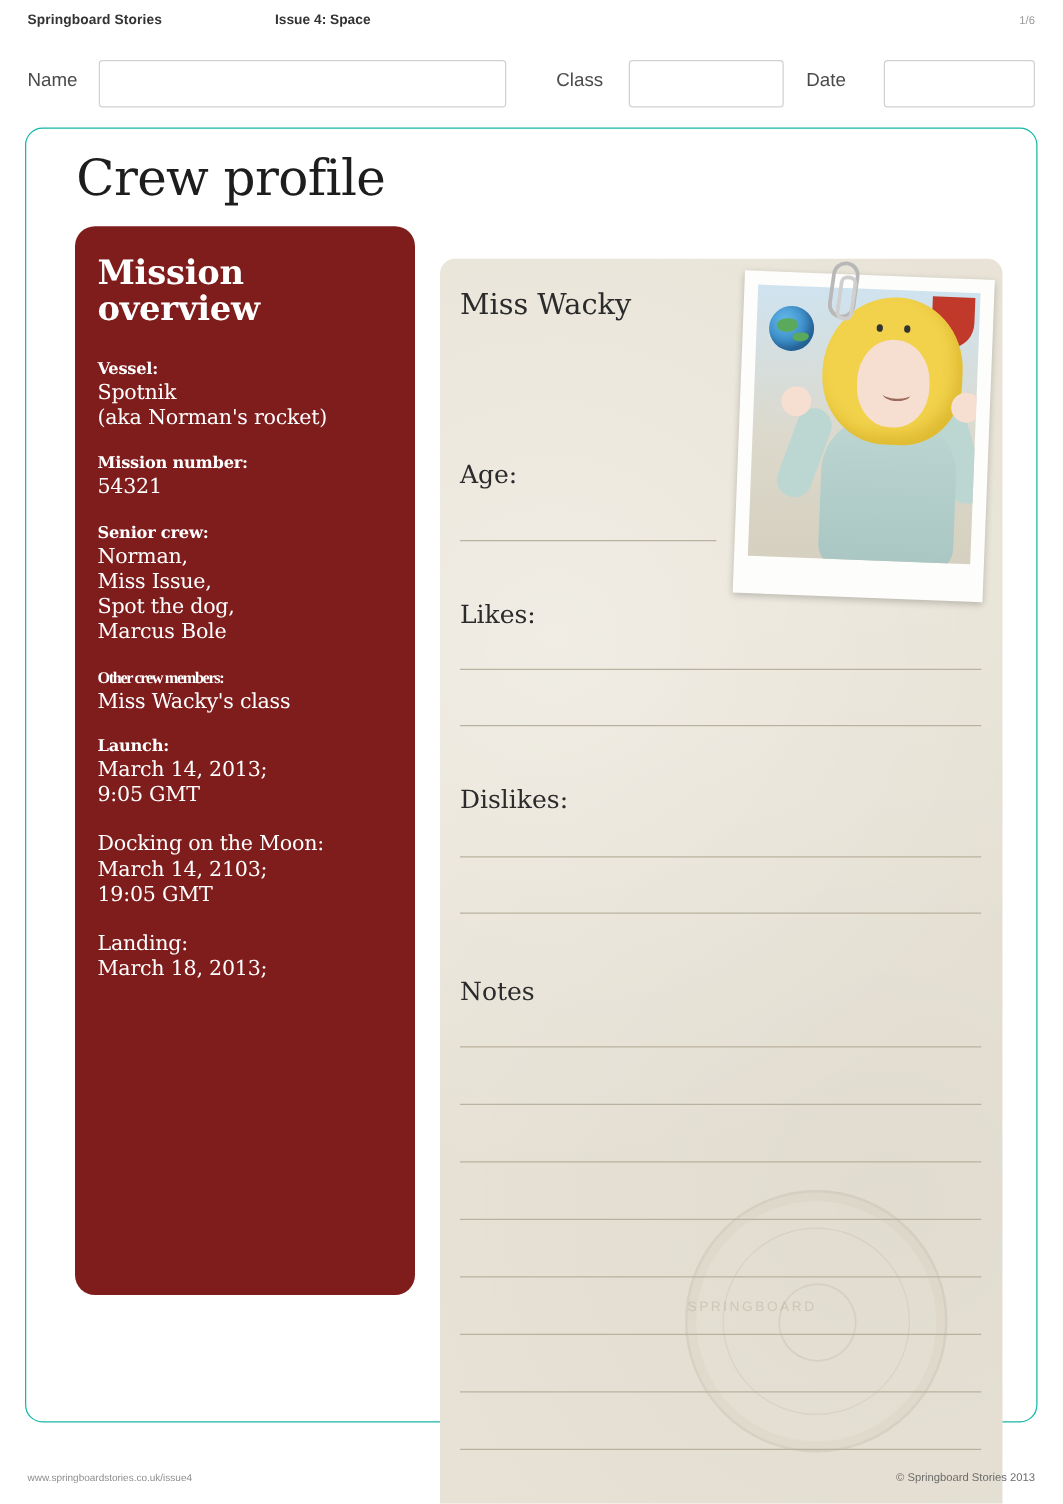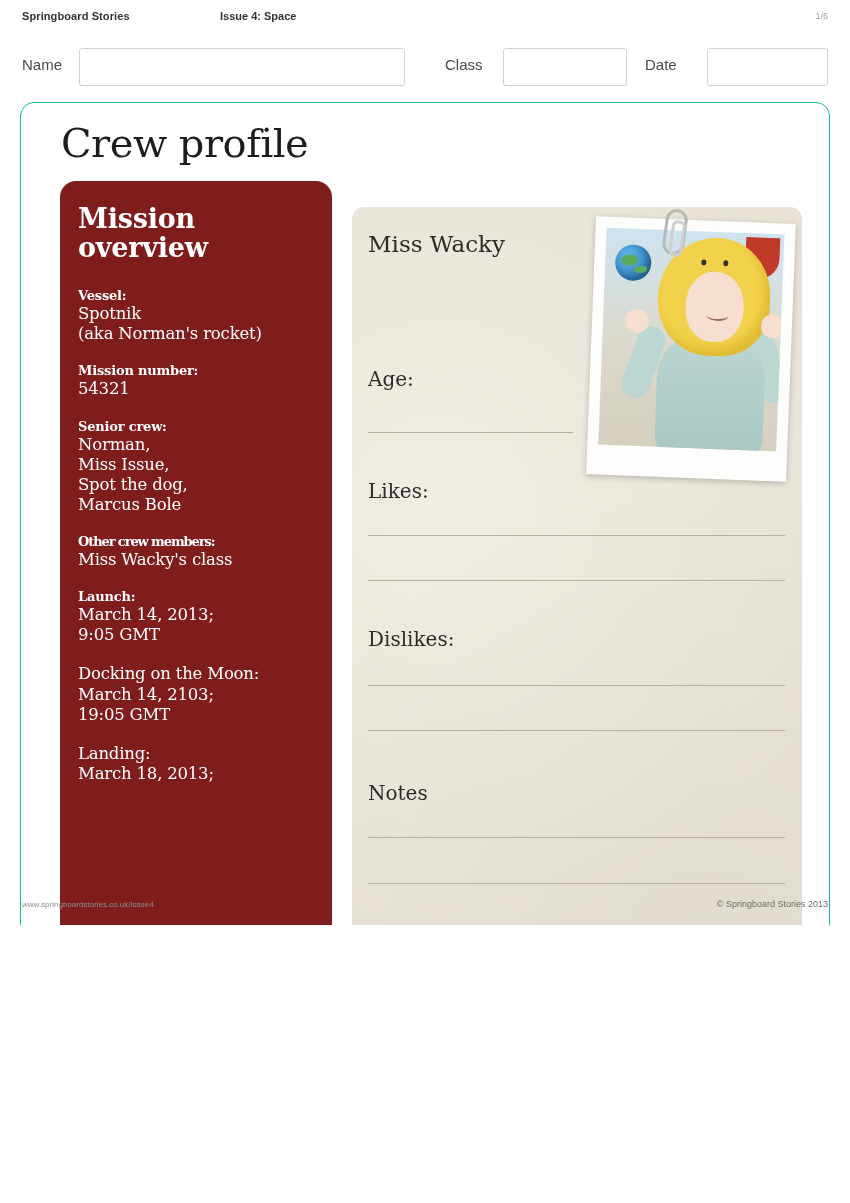--- a/index.html
+++ b/index.html
@@ -4,21 +4,21 @@
 <style>
   * { box-sizing: border-box; }
   html, body {
     margin: 0; padding: 0;
     width: 850px; height: 1203px;
     background: #ffffff;
     font-family: "Liberation Sans", sans-serif;
   }
   .page {
     position: relative;
-    width: 850px; height: 925px;
+    width: 850px; height: 1203px;
     background: #ffffff;
     overflow: hidden;
   }
 
   
   .topbar {
     position: absolute; top: 10px; left: 0; width: 850px; height: 26px;
   }
   .brand {
     position: absolute; left: 22px; top: 0;
@@ -88,21 +88,21 @@
     font-size: 27px; line-height: 1.06;
     font-weight: bold;
     font-family: "DejaVu Serif", serif;
     letter-spacing: -.2px;
   }
   .m-block { margin-bottom: 19px; }
   .m-head {
     font-size: 13px; font-weight: bold; letter-spacing: -.2px;
     margin-bottom: 1px;
   }
-  .m-head.narrow { letter-spacing: -1.1px; }
+  .m-head.narrow { letter-spacing: -1.1px; font-family: Liberation Serif, serif; }
   .m-body {
     font-size: 16.5px; line-height: 1.22; letter-spacing: -.2px;
   }
   .m-body .ln { display: block; }
 
   
   .profile {
     position: absolute; left: 331px; top: 104px;
     width: 450px; height: 1007px;
     background: #e8e3d6;
@@ -138,22 +138,21 @@
     position: absolute; left: 50%; top: 50%;
     width: 60px; height: 60px; margin: -30px 0 0 -30px;
     border-radius: 50%;
     border: 1.5px solid rgba(150,142,120,.22);
     box-shadow:
       0 0 0 1px rgba(150,142,120,.05);
     transform: rotate(20deg);
   }
   .wm-text {
     position: absolute; left: 0; top: 86px; width: 100%;
-    text-align: center;
-    font-family: Liberation Serif, serif;
+    font-family: Liberation Sans, sans-serif;
     font-size: 11px; letter-spacing: 2px;
     color: rgba(140,132,110,.30);
   }
 
   .p-field {
     position: absolute; left: 16px;
     font-family: "DejaVu Serif", serif;
     font-size: 20px; color: #2b2b2b;
   }
   .p-name { top: 24px; font-size: 23px; }

